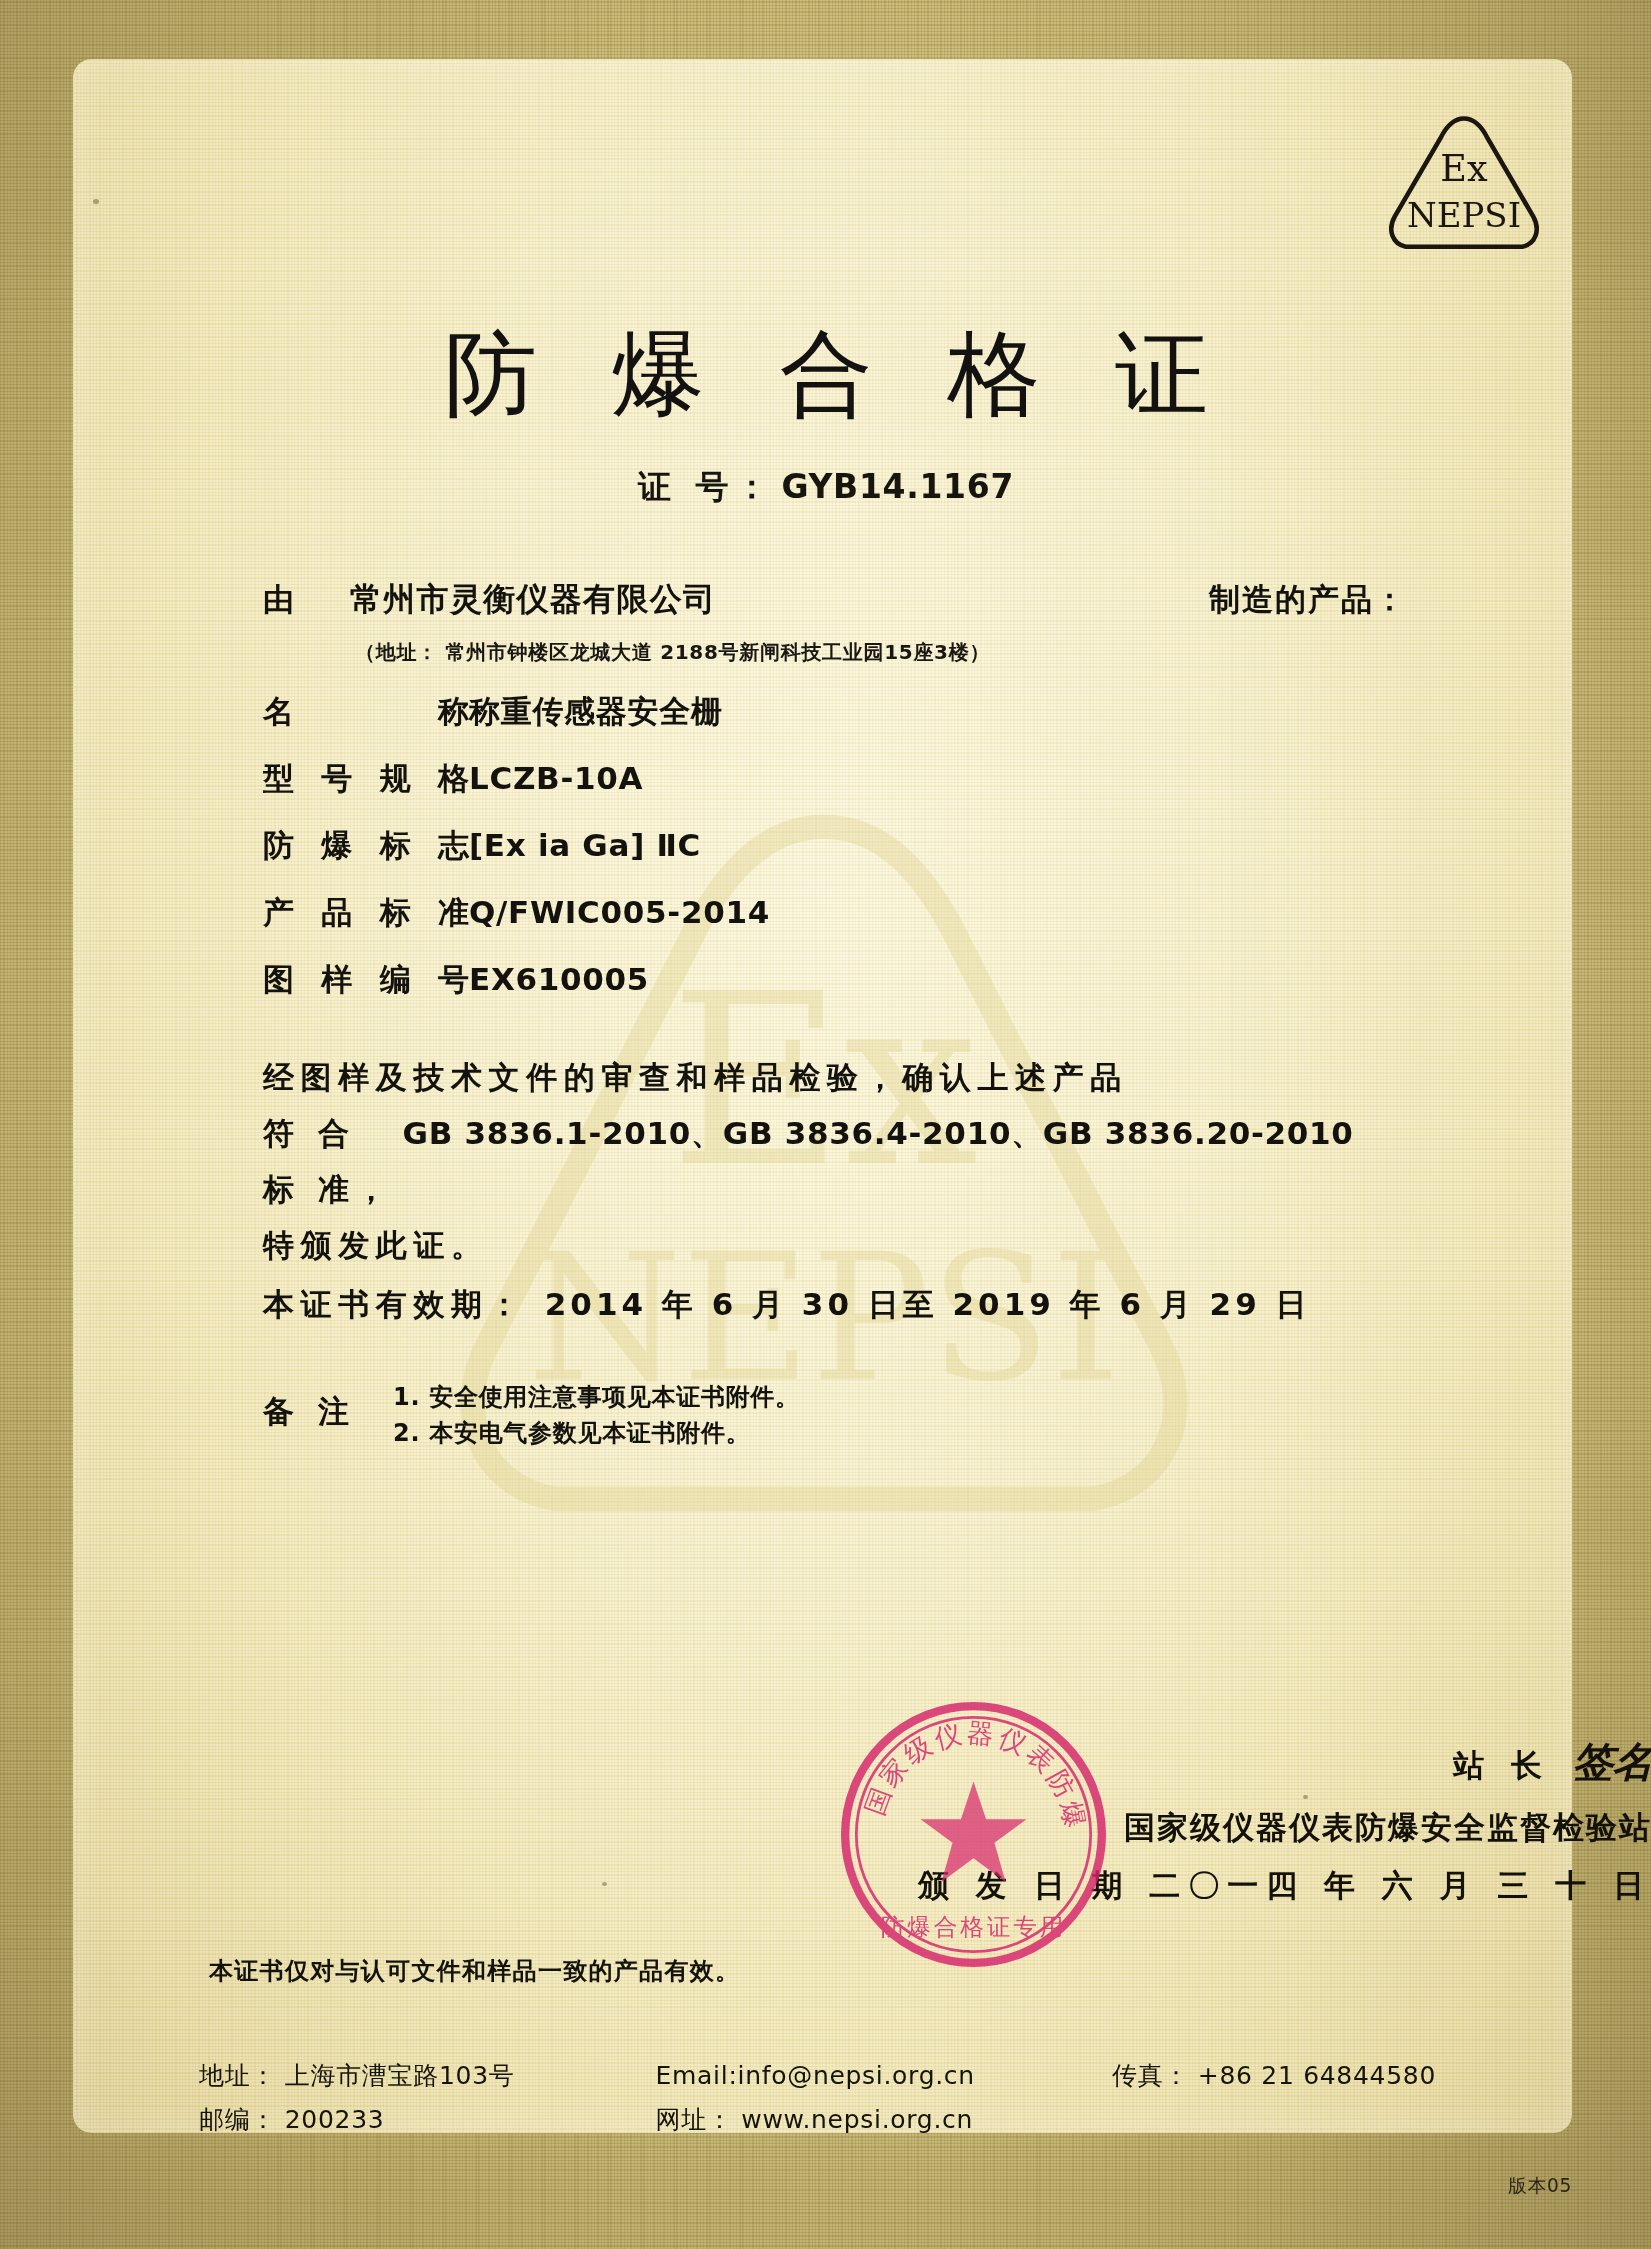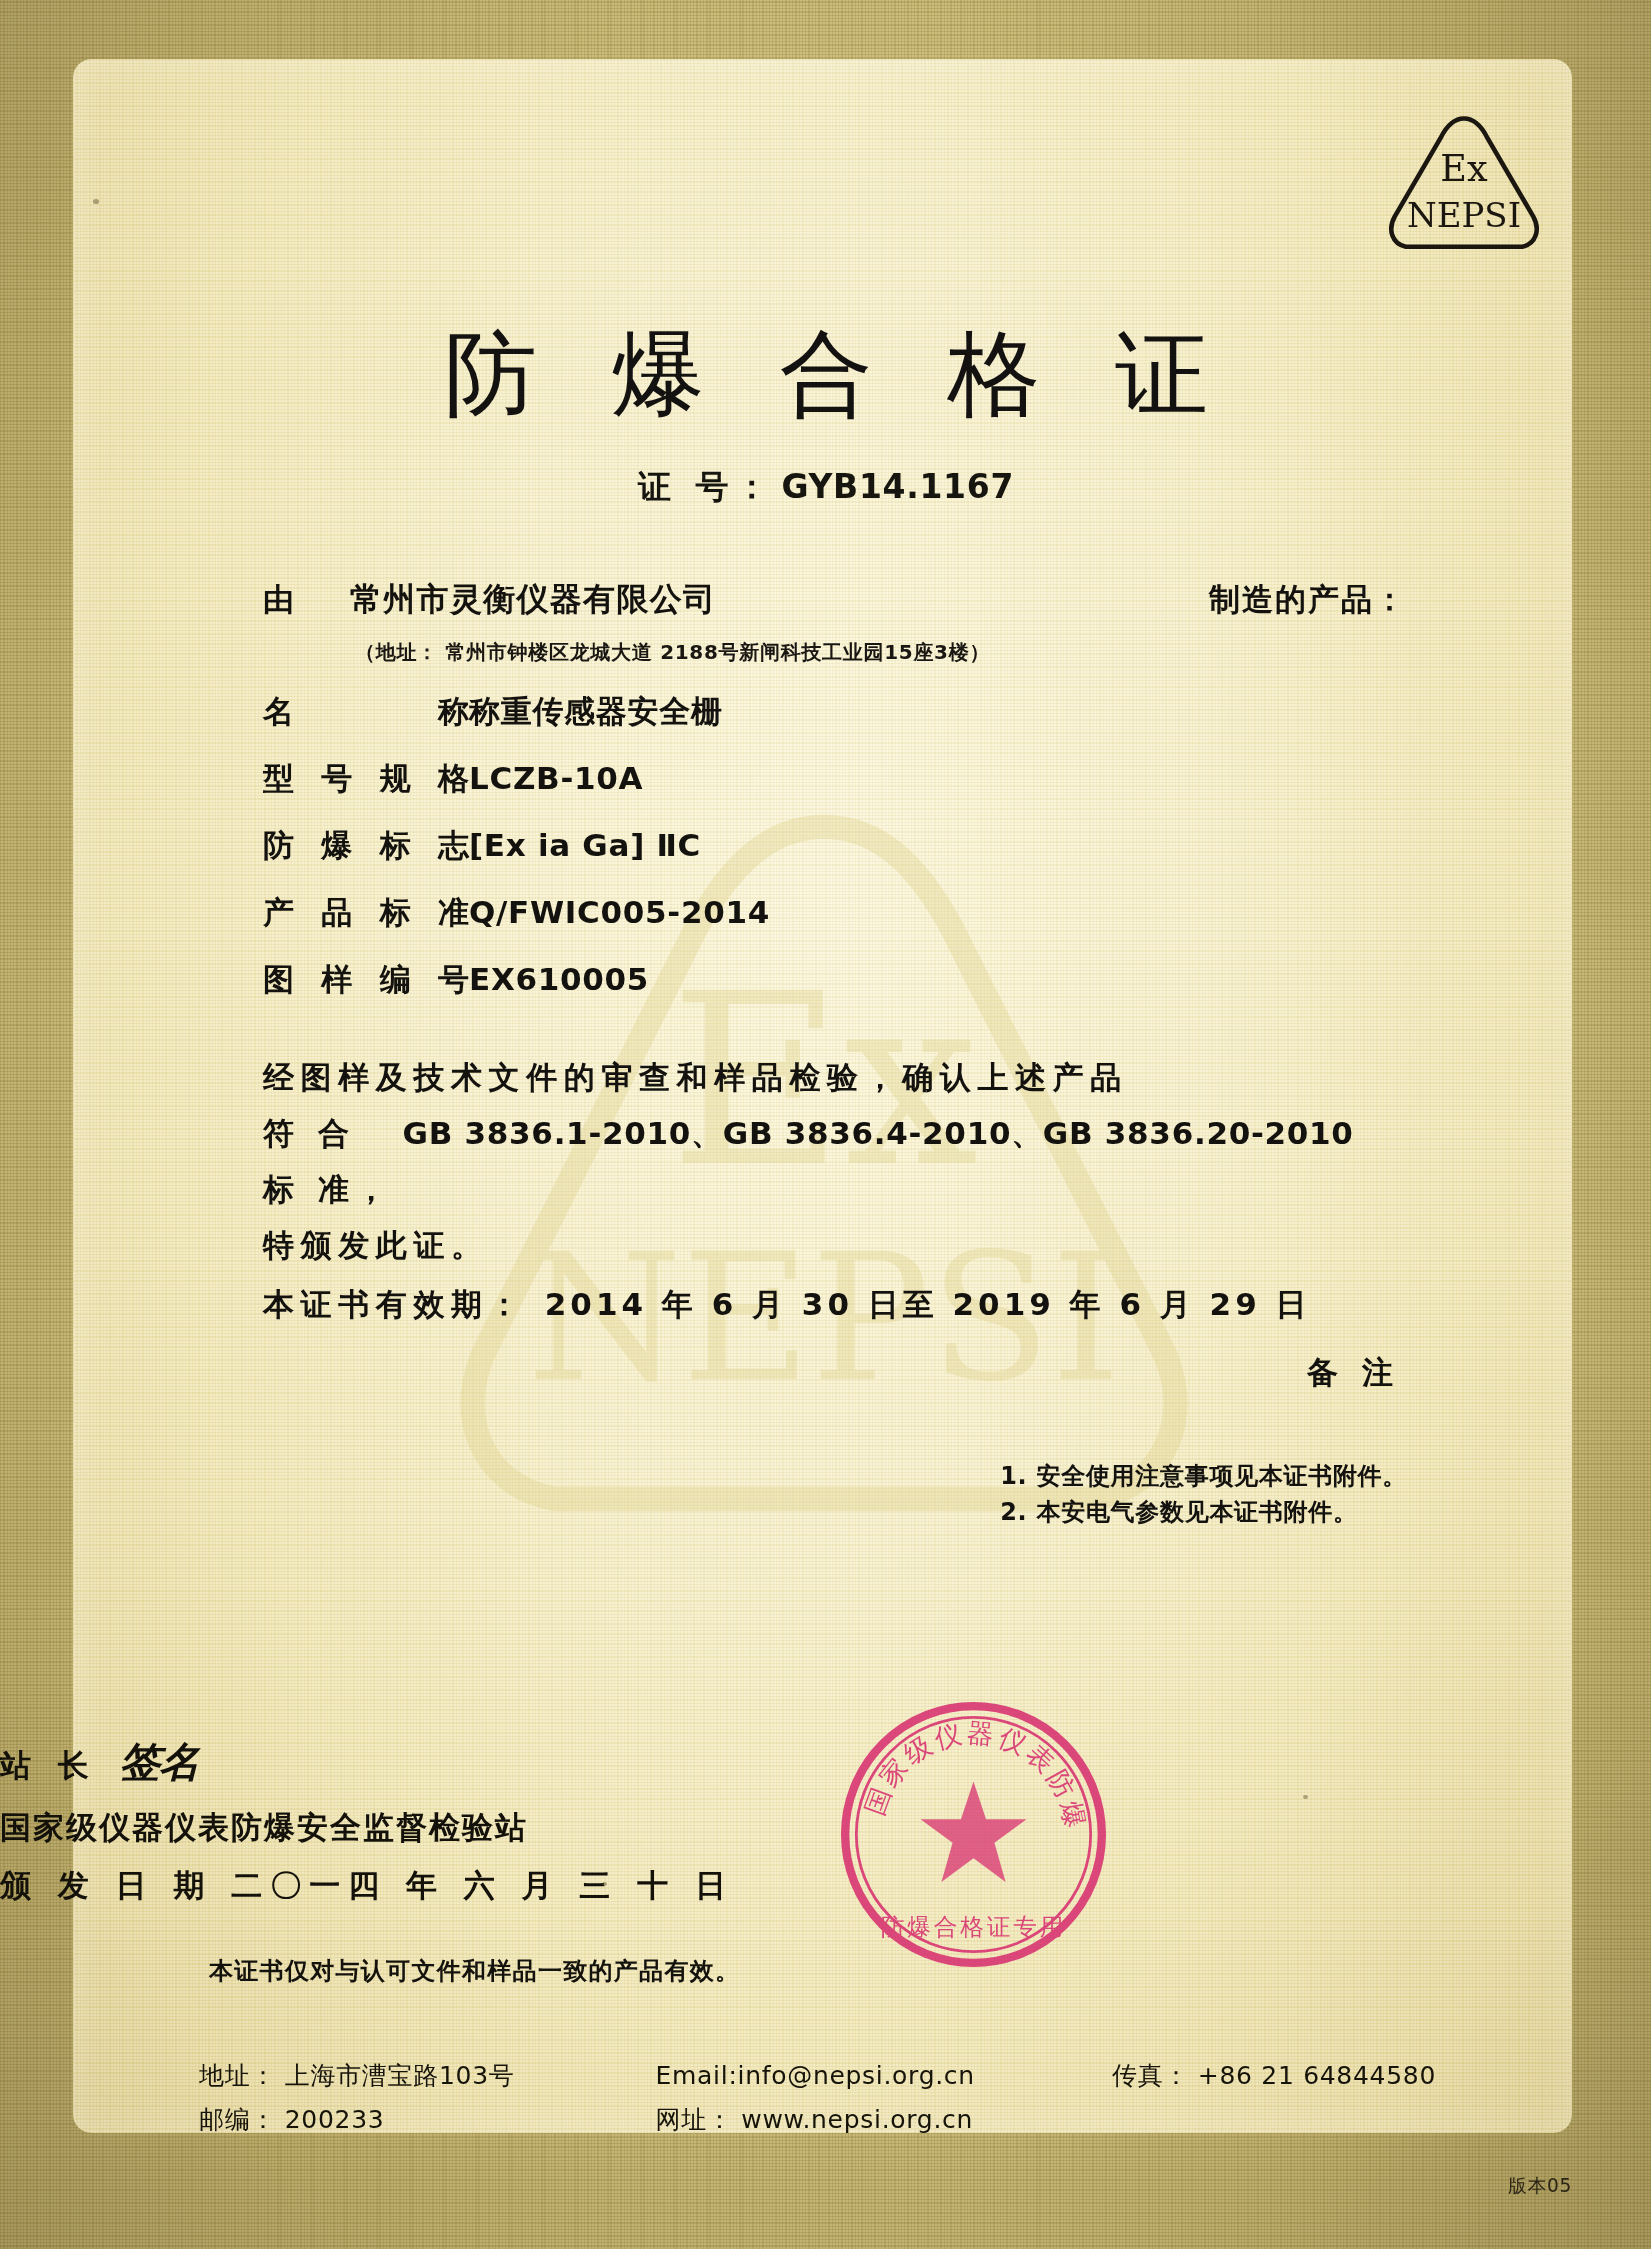--- a/index.html
+++ b/index.html
@@ -156,44 +156,43 @@
 
   #validity {
     margin-top: 10.6px;
     font-size: 31px;
     font-weight: bold;
     letter-spacing: 6.6px;
   }
   #validity .dates { letter-spacing: 4px; margin-left: 18.6px; }
 
   #remarks {
-    margin-top: 26px;
+    margin-top: 47px;
     display: flex;
-    align-items: flex-end;
-    font-size: 31px;
-    font-weight: bold;
-    flex-direction: column;
+    align-items: center;
+    font-size: 31px;
+    font-weight: bold;
   }
   #remarks .rlabel { letter-spacing: 6.6px; width: 100px; flex: 0 0 100px; }
   #remarks .rlist {
     font-size: 24px;
     line-height: 36px;
     font-weight: bold;
     letter-spacing: 0.7px;
     padding-top: 6.6px;
     padding-left: 30px;
   }
 
   
   #signature-area {
     position: absolute;
     left: 0;
     right: 0;
     top: 1735px;
-    text-align: left;
+    text-align: right;
     color: #131109;
   }
   #station-head-row {
     font-size: 31px;
     font-weight: bold;
     letter-spacing: 8px;
     position: relative;
     display: inline-block;
     padding-left: 0;
   }

